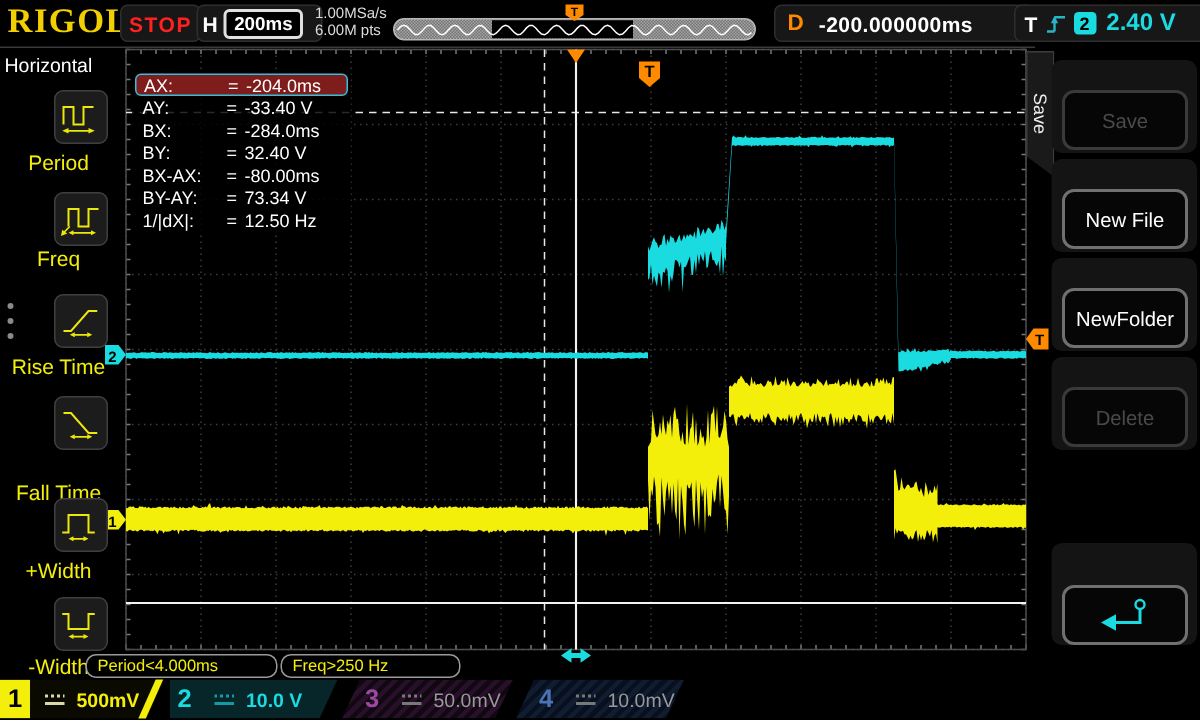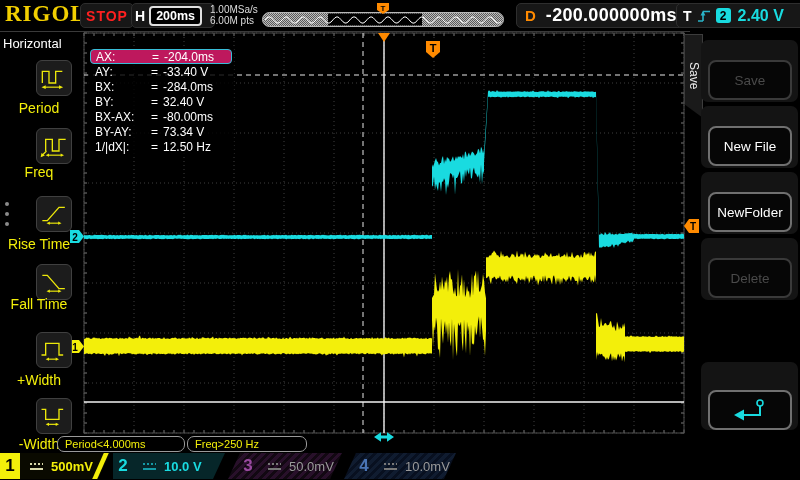--- a/index.html
+++ b/index.html
@@ -16,21 +16,21 @@
   .stop-panel{left:80px;top:3px;width:52px;height:23px;justify-content:center;
               color:#ff2020;font-weight:bold;font-size:14px;letter-spacing:1px;}
   .h-panel{left:131px;top:3px;width:76px;height:23px;padding:0 3px;gap:4px;}
   .h-label{color:#fff;font-weight:bold;font-size:14px;}
   .tb-box{background:#000;border:2px solid #e0e0e0;border-radius:4px;color:#fff;
           font-weight:bold;font-size:12.5px;padding:1px 5px;}
   .rate{position:absolute;left:210px;top:5px;color:#ddd;font-size:10px;line-height:10.5px;}
   .recbar{position:absolute;left:262px;top:1px;}
   .d-panel{left:516px;top:3px;width:156px;height:23px;padding:0 8px;gap:10px;}
   .d-label{color:#ff8a00;font-weight:bold;font-size:15px;}
-  .d-value{color:#fff;font-weight:bold;font-size:18px;letter-spacing:.3px;}
+  .d-value{color:#fff;font-weight:bold;font-size:14px;letter-spacing:.3px;}
   .t-panel{left:676px;top:3px;width:122px;height:23px;padding:0 6px;gap:5px;}
   .t-label{color:#fff;font-weight:bold;font-size:14px;}
   .t-badge{width:15px;height:15px;background:#19dbe0;border-radius:3px;color:#000;
            font-weight:bold;font-size:12px;display:flex;align-items:center;justify-content:center;}
   .t-level{color:#19dbe0;font-weight:bold;font-size:16px;margin-left:2px;}
 
   
   .sidebar{position:absolute;left:0;top:32px;width:81px;height:420px;z-index:4;}
   .sb-title{position:absolute;left:3px;top:4px;color:#fff;font-size:13px;}
   .sb-btn{position:absolute;left:36px;width:36px;height:36px;background:#1c1c1c;
@@ -91,21 +91,21 @@
        clip-path:polygon(12px 0,100% 0,calc(100% - 12px) 100%,0 100%);}
   .ch4 .ch-num{color:#4a74b4;margin-left:10px;}
   .ch4 .coup{color:#787878;}
   .ch4 .ch-val{color:#9a9a9a;font-weight:normal;}
 
   
   .cursorbox{position:absolute;left:88px;top:48px;width:142px;background:rgba(0,0,0,.82);
              padding:1px 2px;z-index:3;}
   .crow{display:grid;grid-template-columns:56px 12px auto;align-items:center;height:15px;
         padding:0 5px;color:#fff;font-size:12px;white-space:nowrap;}
-  .crow.sel{background:#be185d;border:1px solid #38bed9;border-radius:4px;height:13px;}
+  .crow.sel{background:#7f1d1d;border:1px solid #38bed9;border-radius:4px;height:13px;}
 
   
   #scope-svg{position:absolute;left:0;top:0;z-index:1;}
   svg text{font-family:"Liberation Sans",sans-serif;}
 </style>
 </head>
 <body>
 
 <svg id="scope-svg" width="800" height="480" viewBox="0 0 800 480">
   <g id="grid-layer">
@@ -221,21 +221,21 @@
   <div class="sb-label" style="top:204px">Rise Time</div>
 
   <div class="sb-btn" style="top:232px">
     <svg width="30" height="30" viewBox="0 0 36 30">
       <path d="M4,7 H10 L24,23 H31" stroke="#ece80a" stroke-width="1.6" fill="none"></path>
       <path d="M12,26 H24" stroke="#ece80a" stroke-width="1.4" fill="none"></path>
       <polygon points="9,26 13,24 13,28" fill="#ece80a"></polygon>
       <polygon points="27,26 23,24 23,28" fill="#ece80a"></polygon>
     </svg>
   </div>
-  <div class="sb-label" style="top:264px">Fall Time</div>
+  <div class="sb-label" style="top:288px">Fall Time</div>
 
   <div class="sb-btn" style="top:300px">
     <svg width="30" height="30" viewBox="0 0 36 30">
       <path d="M3,21 H8 V7 H24 V21 H29" stroke="#ece80a" stroke-width="1.6" fill="none"></path>
       <path d="M11,26 H21" stroke="#ece80a" stroke-width="1.4" fill="none"></path>
       <polygon points="8,26 12,24 12,28" fill="#ece80a"></polygon>
       <polygon points="24,26 20,24 20,28" fill="#ece80a"></polygon>
     </svg>
   </div>
   <div class="sb-label" style="top:340px">+Width</div>

